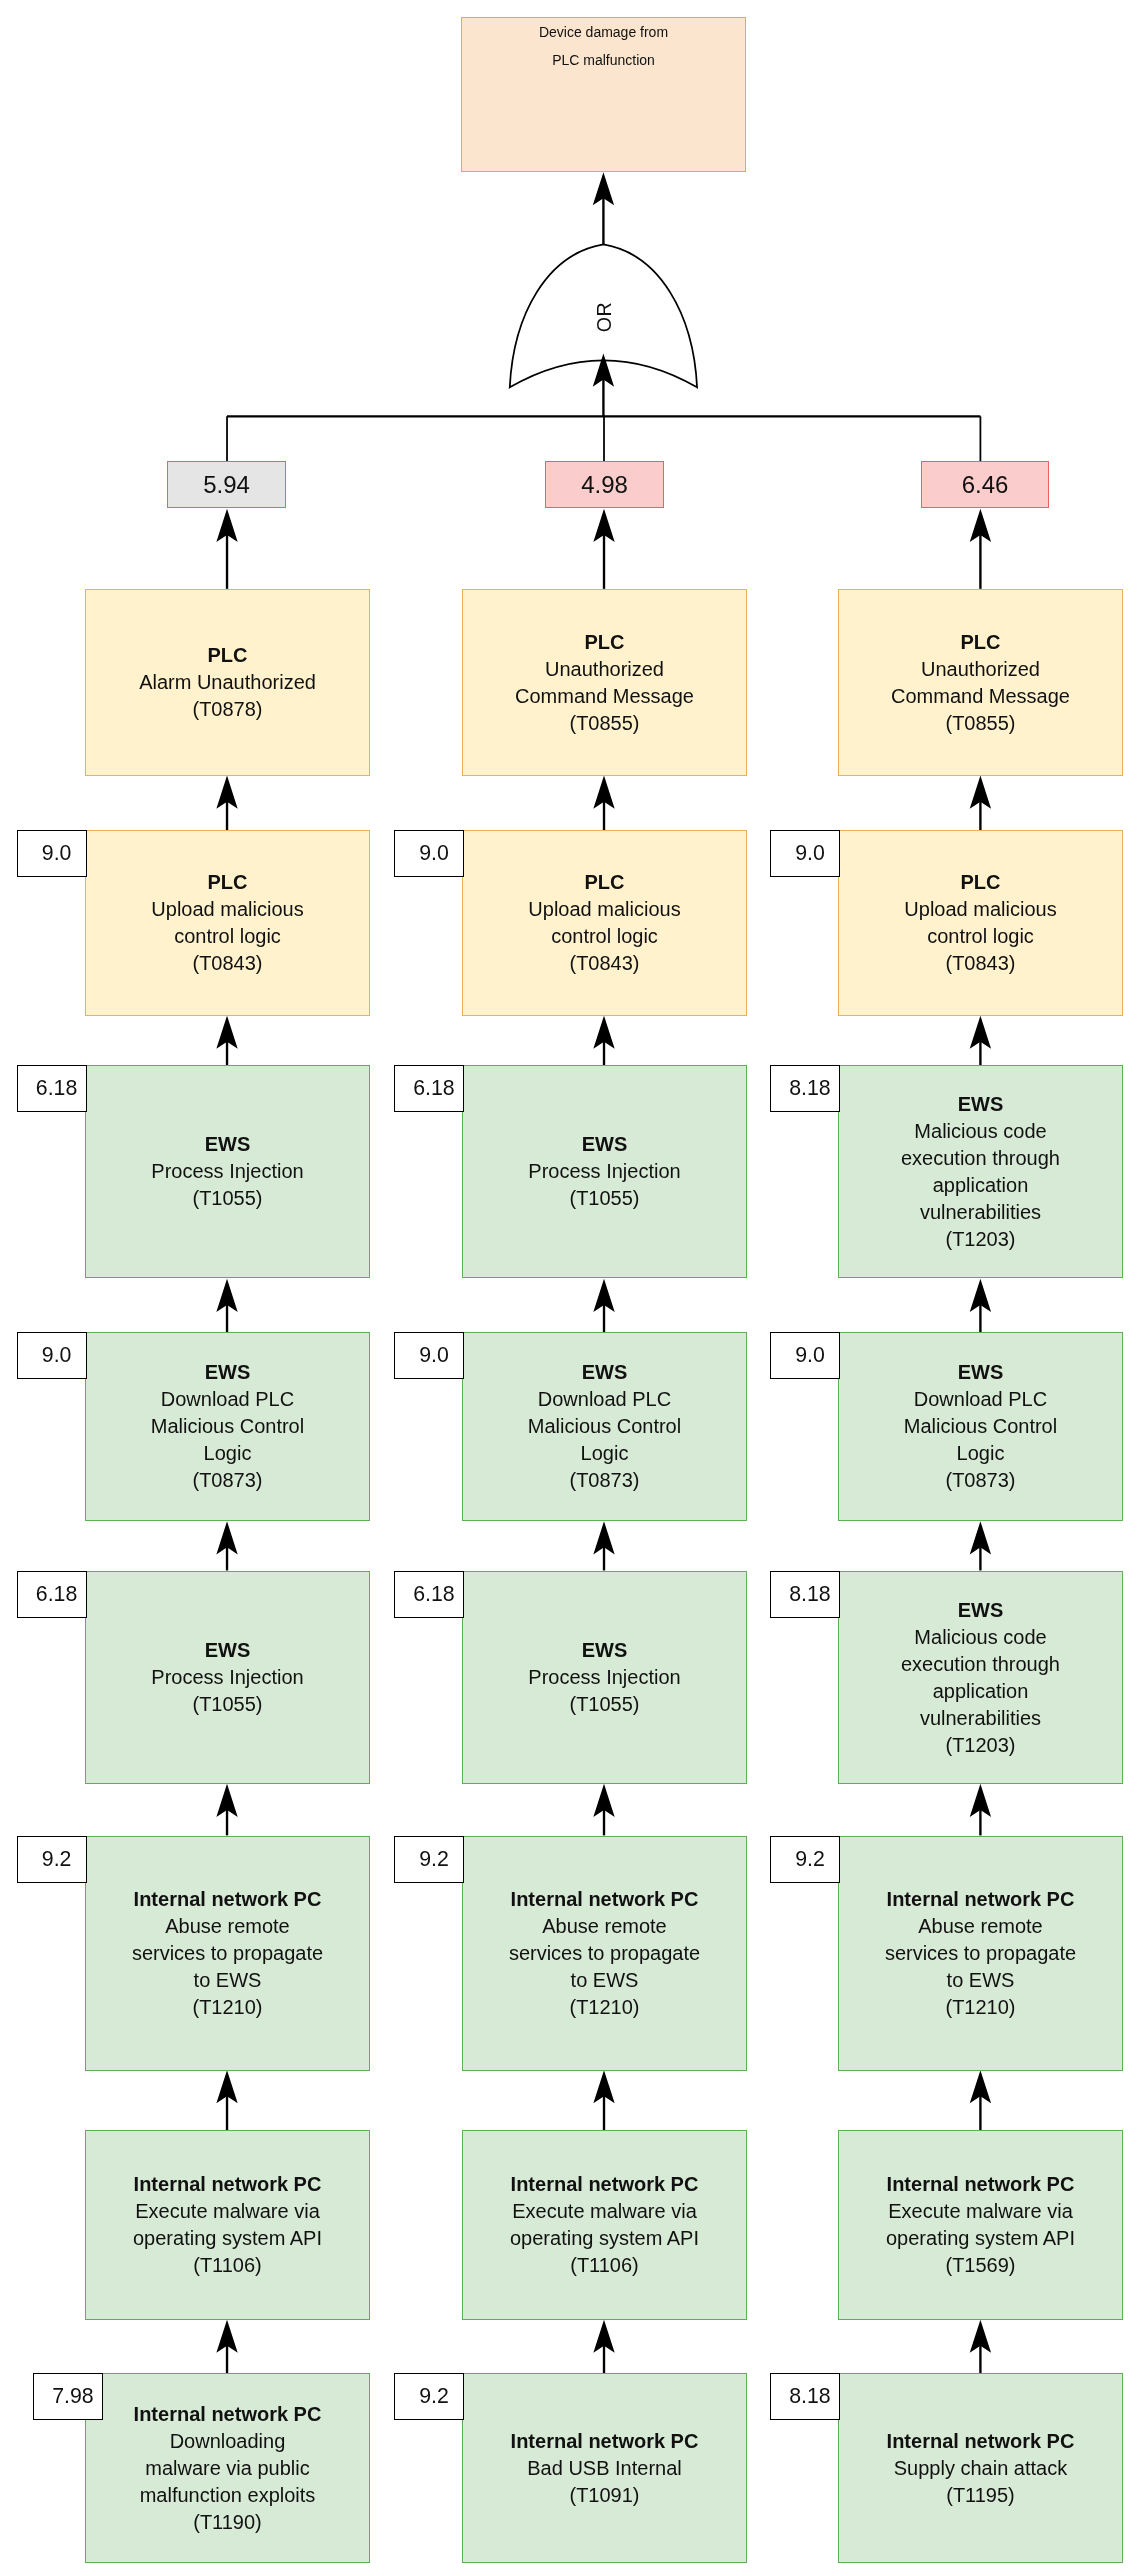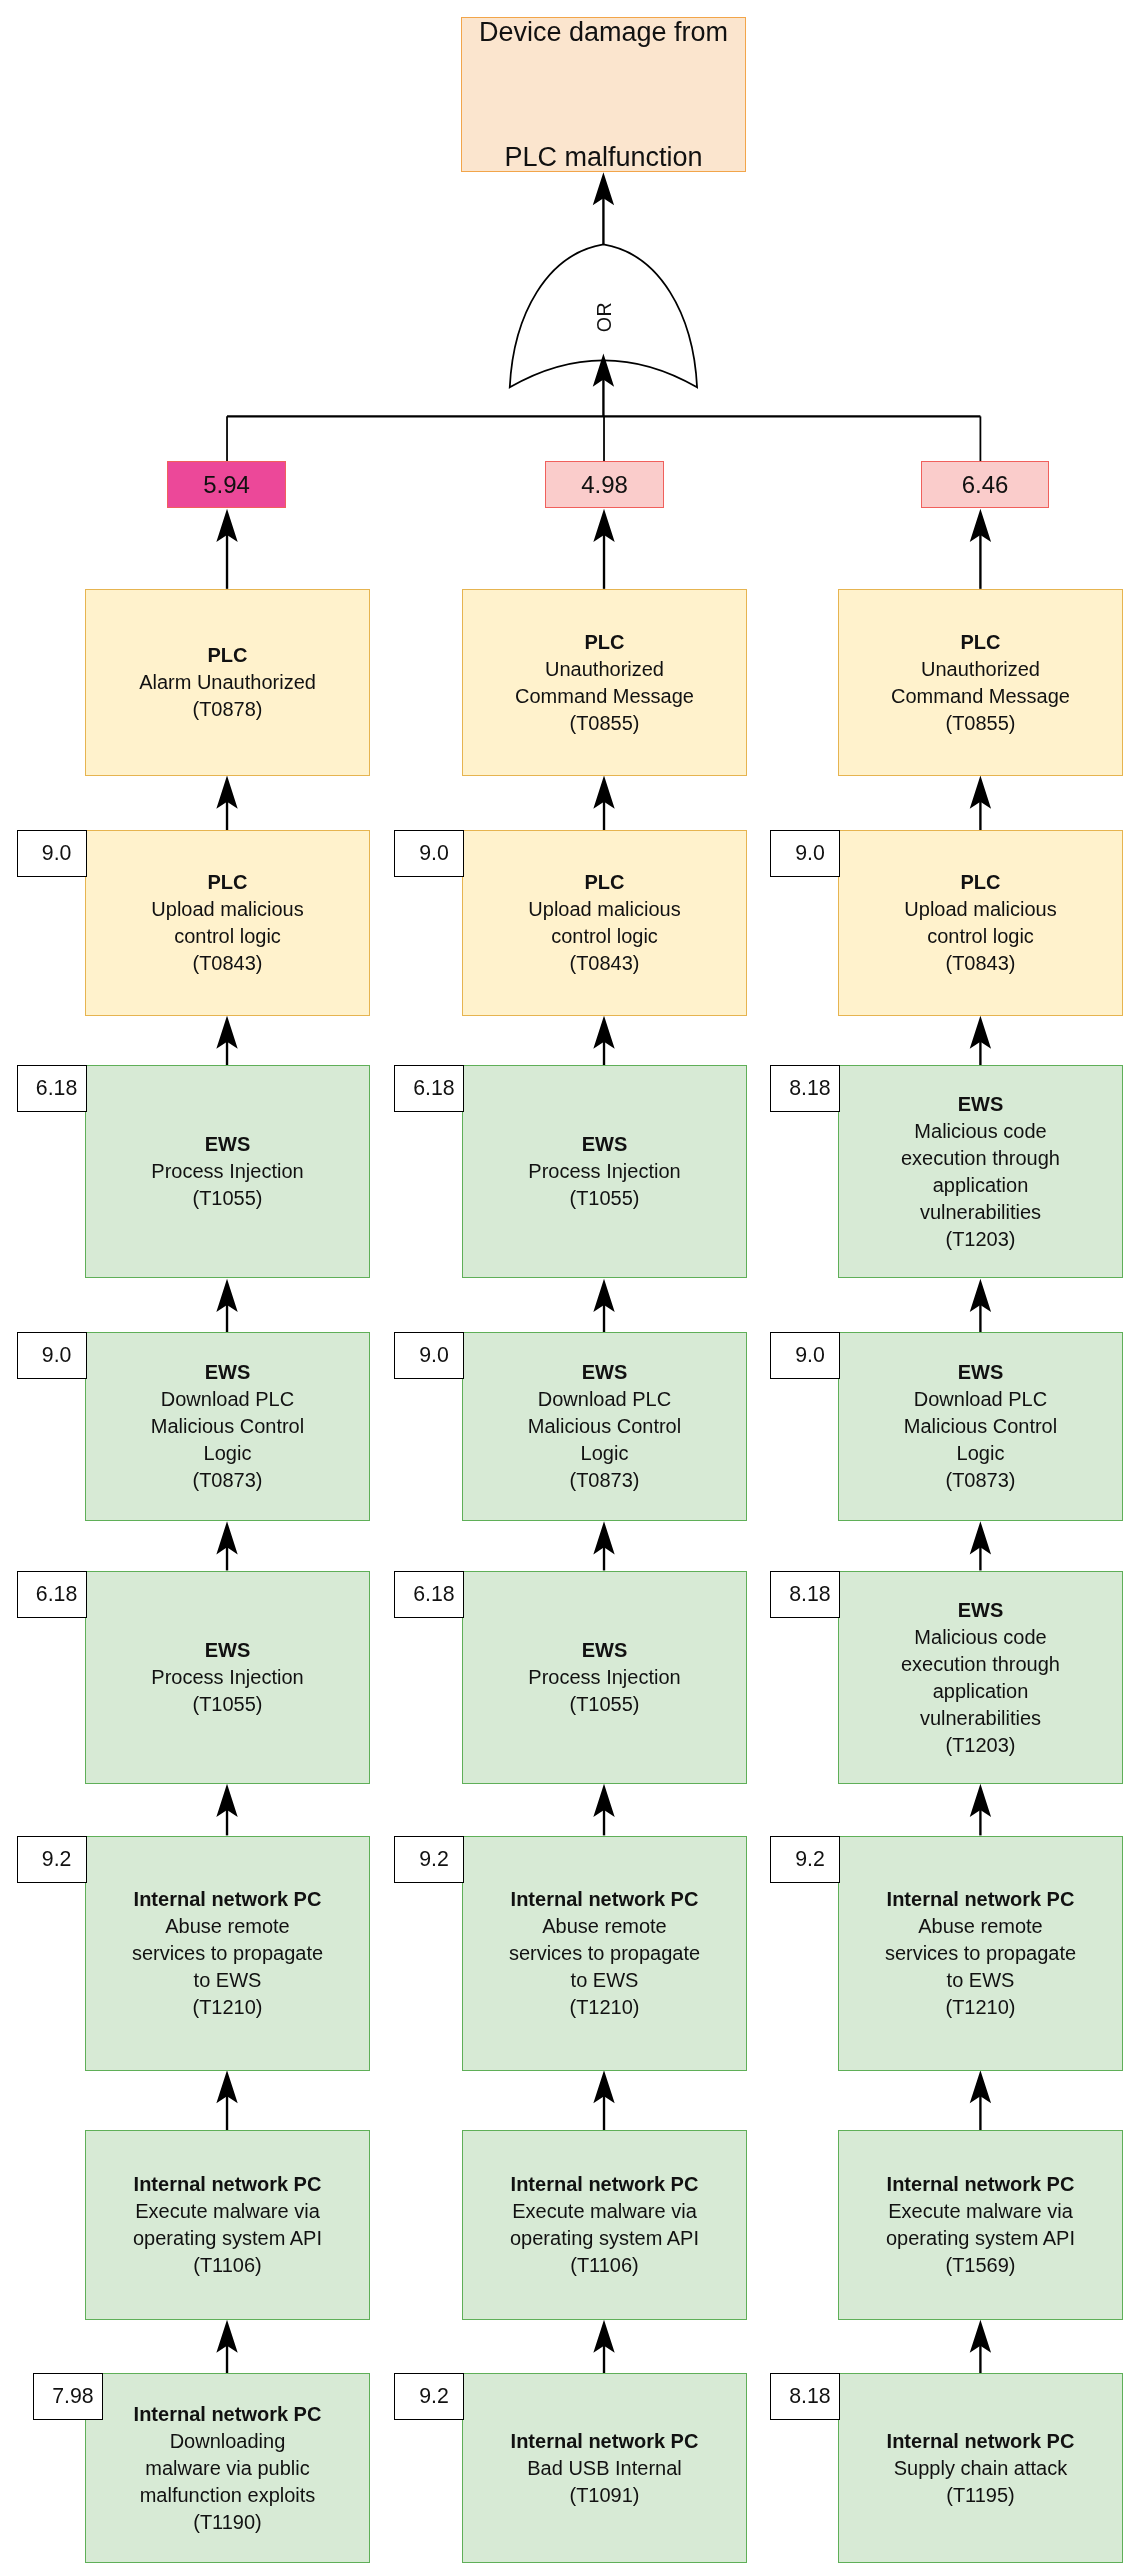--- a/index.html
+++ b/index.html
@@ -8,22 +8,22 @@
   #wires{position:absolute;left:0;top:0;z-index:1;}
   .node{position:absolute;z-index:2;box-sizing:border-box;border:1.8px solid;
         display:flex;flex-direction:column;align-items:center;justify-content:center;
         text-align:center;font-size:20px;line-height:27px;}
   .node .hd{font-weight:bold;}
   .tag{position:absolute;z-index:3;box-sizing:border-box;background:#fff;border:1.8px solid #000;
        display:flex;align-items:center;justify-content:center;font-size:21.3px;padding-left:10px;}
   .branch{position:absolute;z-index:3;box-sizing:border-box;border:1.8px solid;
        display:flex;align-items:center;justify-content:center;font-size:24px;}
   #top-node{position:absolute;z-index:2;box-sizing:border-box;border:1.8px solid;
-       display:flex;flex-direction:column;align-items:center;justify-content:space-between;
-       text-align:center;font-size:27px;line-height:28px;}
+       display:flex;flex-direction:column;align-items:center;justify-content:flex-start;
+       text-align:center;font-size:14px;line-height:28px;}
   #gate-label{position:absolute;z-index:3;width:71px;height:36px;left:568px;top:299px;
        display:flex;align-items:center;justify-content:center;
        transform:rotate(-90deg);font-size:19.6px;letter-spacing:0.6px;}
 </style>
 </head>
 <body>
 
 <div id="canvas">
   <svg id="wires" width="1128" height="2576" viewBox="0 0 1903 4345">
       <path d="M 1018 412 C 1113 428 1170 530 1176 653 Q 1018 562 860 653 C 866 530 923 428 1018 412 Z" fill="#ffffff" stroke="#000000" stroke-width="3"></path>
@@ -86,21 +86,21 @@
     </svg>
 
   <div id="top-node" style="left: 461px; top: 16.6px; width: 285px; height: 155px; background: rgb(251, 229, 206); border-color: rgb(242, 165, 74);">
     <div>Device damage from</div>
     <div>PLC malfunction</div>
   </div>
 
   <div id="gate-label">OR</div>
 
   <div id="nodes-layer">
-      <div class="branch" style="left: 167px; top: 461px; width: 119px; height: 47px; background: #ec4899; border-color: rgb(240, 96, 92);">5.94</div>
+      <div class="branch" style="left: 167px; top: 461px; width: 119px; height: 47px; background: #e5e5e5; border-color: rgb(240, 96, 92);">5.94</div>
       <div class="node" style="left: 85px; top: 589px; width: 285px; height: 187px; background: rgb(255, 242, 204); border-color: rgb(230, 180, 80);">
         <div class="hd">PLC</div>
         <div>Alarm Unauthorized</div>
         <div>(T0878)</div>
       </div>
       <div class="node" style="left: 85px; top: 830px; width: 285px; height: 186px; background: rgb(255, 242, 204); border-color: rgb(230, 180, 80);">
         <div class="hd">PLC</div>
         <div>Upload malicious</div>
         <div>control logic</div>
         <div>(T0843)</div>

